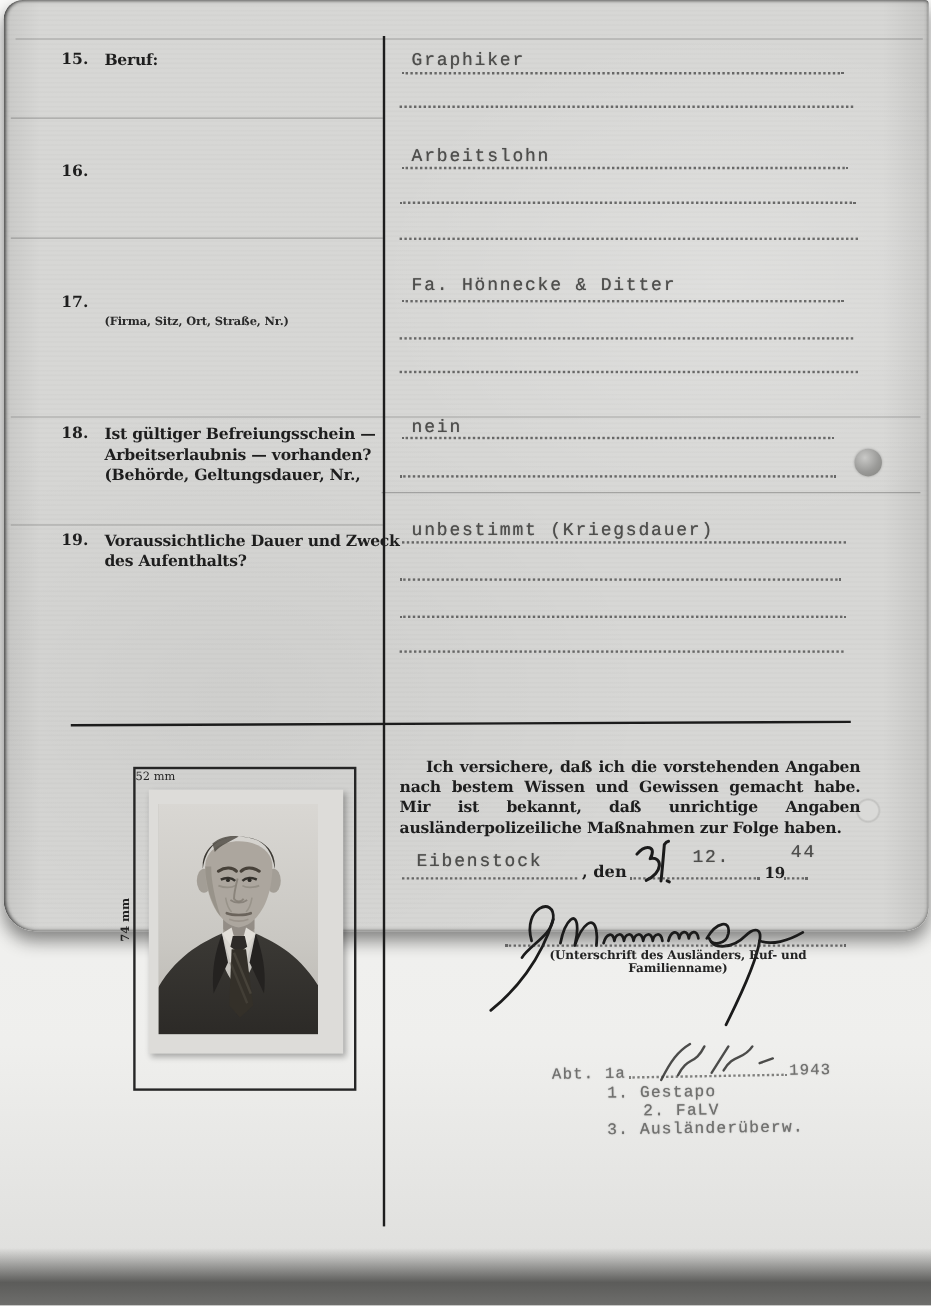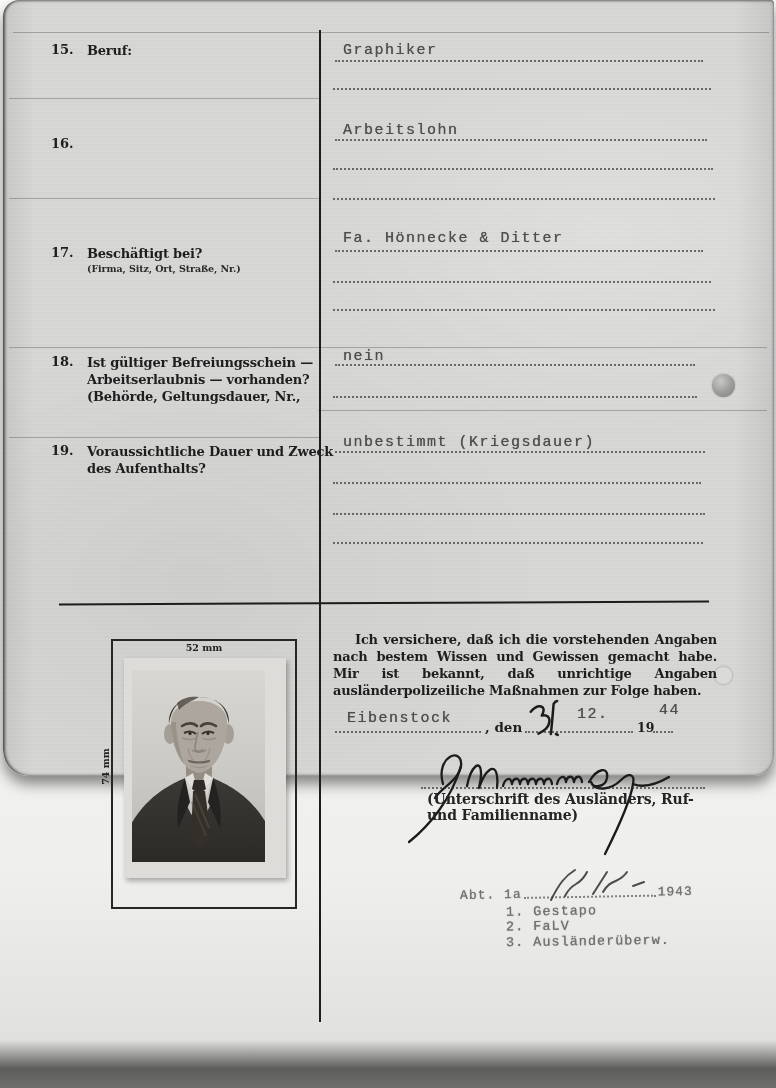--- a/index.html
+++ b/index.html
@@ -41,28 +41,28 @@
   .stamp{font-family:"Liberation Mono","DejaVu Sans Mono",monospace;color:#70706e;
          text-shadow:0 0 1px rgba(110,110,110,0.9);}
   .hole{position:absolute;border-radius:50%;}
   .hole-1{width:23px;height:23px;background:radial-gradient(circle at 38% 32%, #c9c9c7 0%, #9a9a98 55%, #83837f 100%);box-shadow:0 0 2px rgba(0,0,0,0.25);}
   .hole-2{width:21px;height:21px;background:radial-gradient(circle, #dadad8 52%, #c2c2c0 62%, rgba(214,214,212,0) 74%);}
   
   .photo-frame{position:absolute;left:108px;top:639px;width:182px;height:266px;border:2px solid #262626;}
   .photo-mat{position:absolute;left:11px;top:17px;width:162px;height:220px;background:#dddcd9;
              box-shadow:2px 3px 5px rgba(0,0,0,0.30);}
   .photo-img{position:absolute;left:8px;top:12px;width:133px;height:192px;overflow:hidden;background:#c9c8c4;}
-  .mm-top{position:absolute;left:0;right:0;top:1px;text-align:center;font-size:9.5px;font-weight:700;color:#222;}
+  .mm-top{position:absolute;left:0;right:0;top:1px;text-align:left;font-size:9.5px;font-weight:400;color:#222;}
   .mm-left{position:absolute;left:-26px;top:120px;font-size:9.5px;font-weight:600;color:#222;transform:rotate(-90deg);}
   
   .decl{position:absolute;left:330px;top:631px;width:384px;font-size:13px;line-height:17px;color:#1e1e1e;
         font-weight:600;text-align:justify;text-indent:22px;letter-spacing:-0.2px;}
   .printed{position:absolute;font-size:13.5px;font-weight:600;color:#1e1e1e;white-space:nowrap;}
-  .sig-caption{position:absolute;left:424px;top:791px;width:276px;text-align:left;
-               font-size:14px;font-weight:700;color:#242424;letter-spacing:-0.1px;}
+  .sig-caption{position:absolute;left:424px;top:791px;width:276px;text-align:center;
+               font-size:10px;font-weight:700;color:#242424;letter-spacing:-0.1px;}
   svg.ink{position:absolute;overflow:visible;}
   .ink path{fill:none;stroke:#1b1b1b;stroke-linecap:round;stroke-linejoin:round;}
   .scrawl path{stroke:#3a3a38;opacity:0.9;}
   
   .stamp-line1{position:absolute;left:457px;top:886px;display:flex;align-items:flex-end;font-size:13px;letter-spacing:1px;transform:rotate(-1deg);}
   .stamp-dots{display:inline-block;width:132px;height:0;border-bottom:2px dotted rgba(100,100,98,0.8);margin:0 2px 3px 2px;}
   .stamp-item{position:absolute;left:503px;font-size:13.5px;letter-spacing:1px;transform:rotate(-0.8deg);white-space:nowrap;}
 </style>
 </head>
 <body>
@@ -87,21 +87,20 @@
     <div class="dotline" style="left:332px;top:60px;width:368px;"></div>
     <div class="dotline" style="left:330px;top:88px;width:378px;"></div>
 
     <div class="num" style="left:48px;top:136px;">16.</div>
     <div class="type" style="left:340px;top:122px;">Arbeitslohn</div>
     <div class="dotline" style="left:332px;top:139px;width:372px;"></div>
     <div class="dotline" style="left:330px;top:168px;width:380px;"></div>
     <div class="dotline" style="left:330px;top:198px;width:382px;"></div>
 
     <div class="num" style="left:48px;top:245px;">17.</div>
-    <div class="flabel" style="left:84px;top:245px;width:240px;">Beschäftigt bei?</div>
     <div class="fsub" style="left:84px;top:263px;width:232px;">(Firma, Sitz, Ort, Straße, Nr.)</div>
     <div class="type" style="left:340px;top:230px;">Fa. Hönnecke &amp; Ditter</div>
     <div class="dotline" style="left:332px;top:250px;width:368px;"></div>
     <div class="dotline" style="left:330px;top:281px;width:378px;"></div>
     <div class="dotline" style="left:330px;top:309px;width:382px;"></div>
 
     <div class="num" style="left:48px;top:354px;">18.</div>
     <div class="flabel" style="left:84px;top:354px;width:248px;">Ist gültiger Befreiungsschein — Arbeitserlaubnis — vorhanden? (Behörde, Geltungsdauer, Nr.,</div>
     <div class="type" style="left:340px;top:348px;">nein</div>
     <div class="dotline" style="left:332px;top:364px;width:360px;"></div>
@@ -228,17 +227,17 @@
     <svg class="ink scrawl" style="left:540px;top:866px;" width="140" height="40" viewBox="0 0 140 40">
       <g stroke-width="2">
         <path d="M8,34 C16,18 22,10 32,4"></path>
         <path d="M22,30 C30,14 36,22 44,6"></path>
         <path d="M50,28 L64,6"></path>
         <path d="M60,26 C68,12 76,18 84,6"></path>
         <path d="M90,20 L101,16"></path>
       </g>
     </svg>
     <div class="stamp stamp-item" style="top:904px;">1. Gestapo</div>
-    <div class="stamp stamp-item" style="top:919px;">2. FaLV</div>
+    <div class="stamp stamp-item" style="top:919px;margin-left:30px;">2. FaLV</div>
     <div class="stamp stamp-item" style="top:934px;">3. Ausländerüberw.</div>
 
   </div>
 </div>
 
 </body></html>

